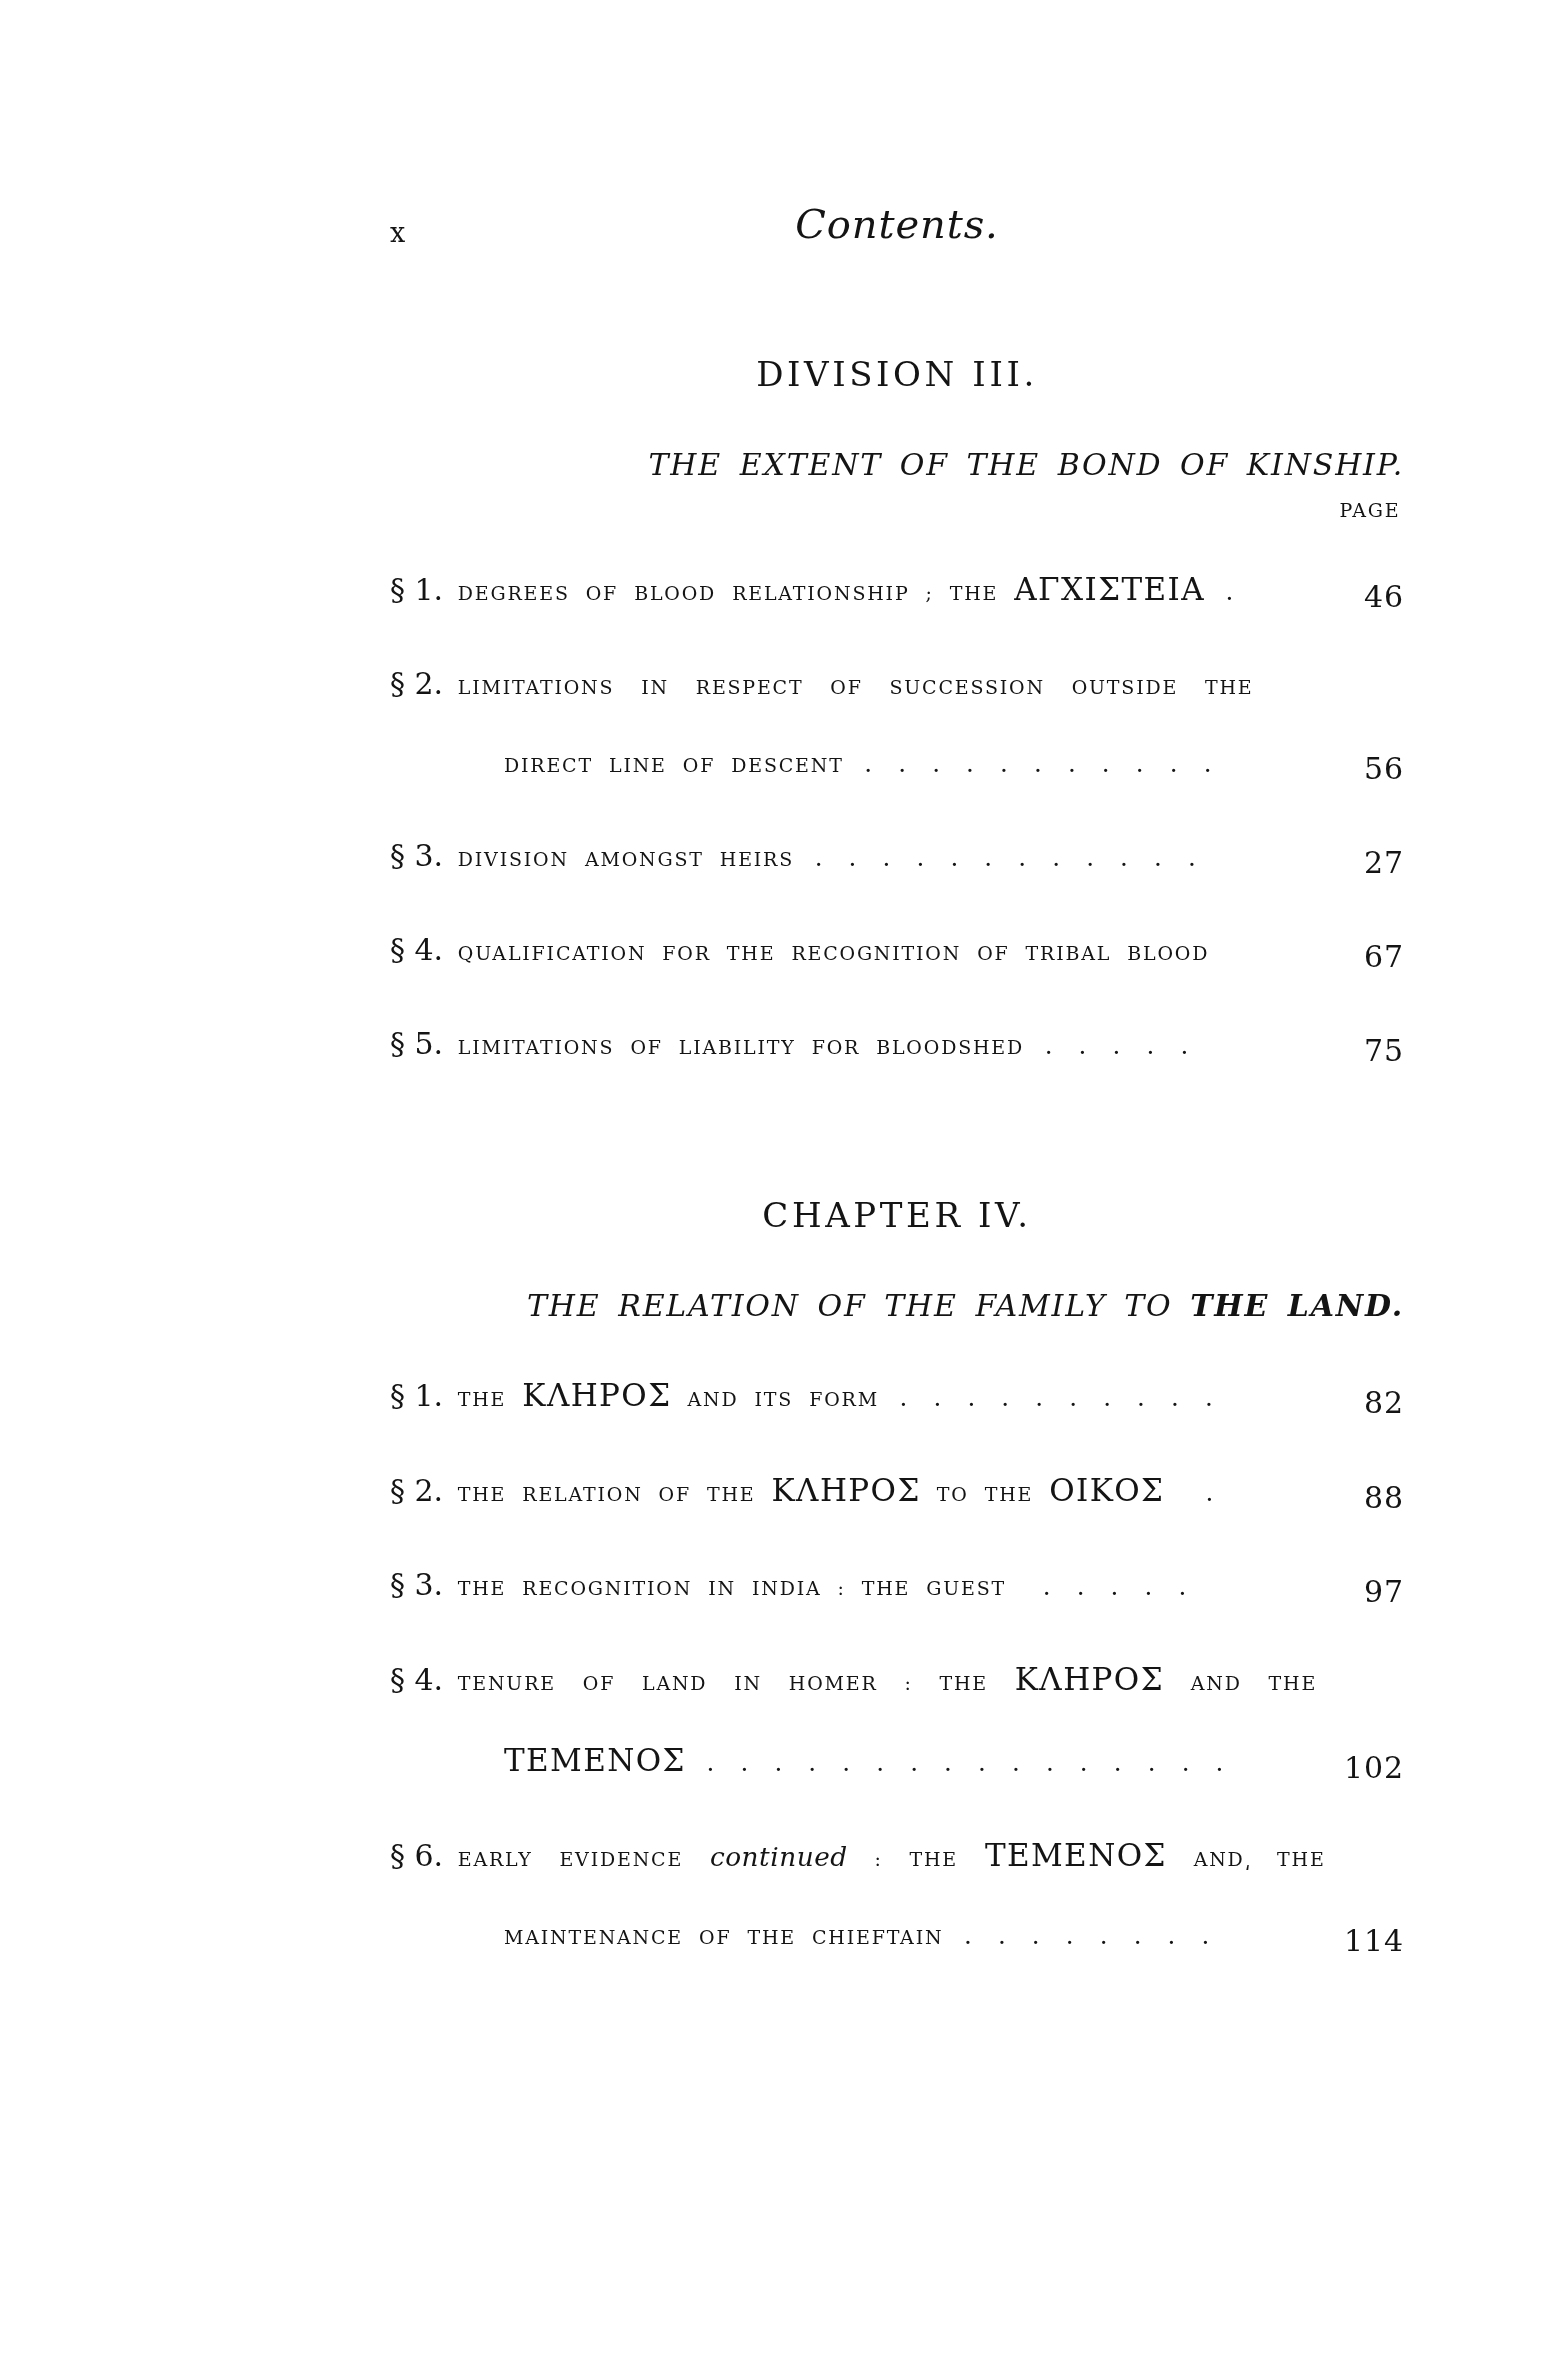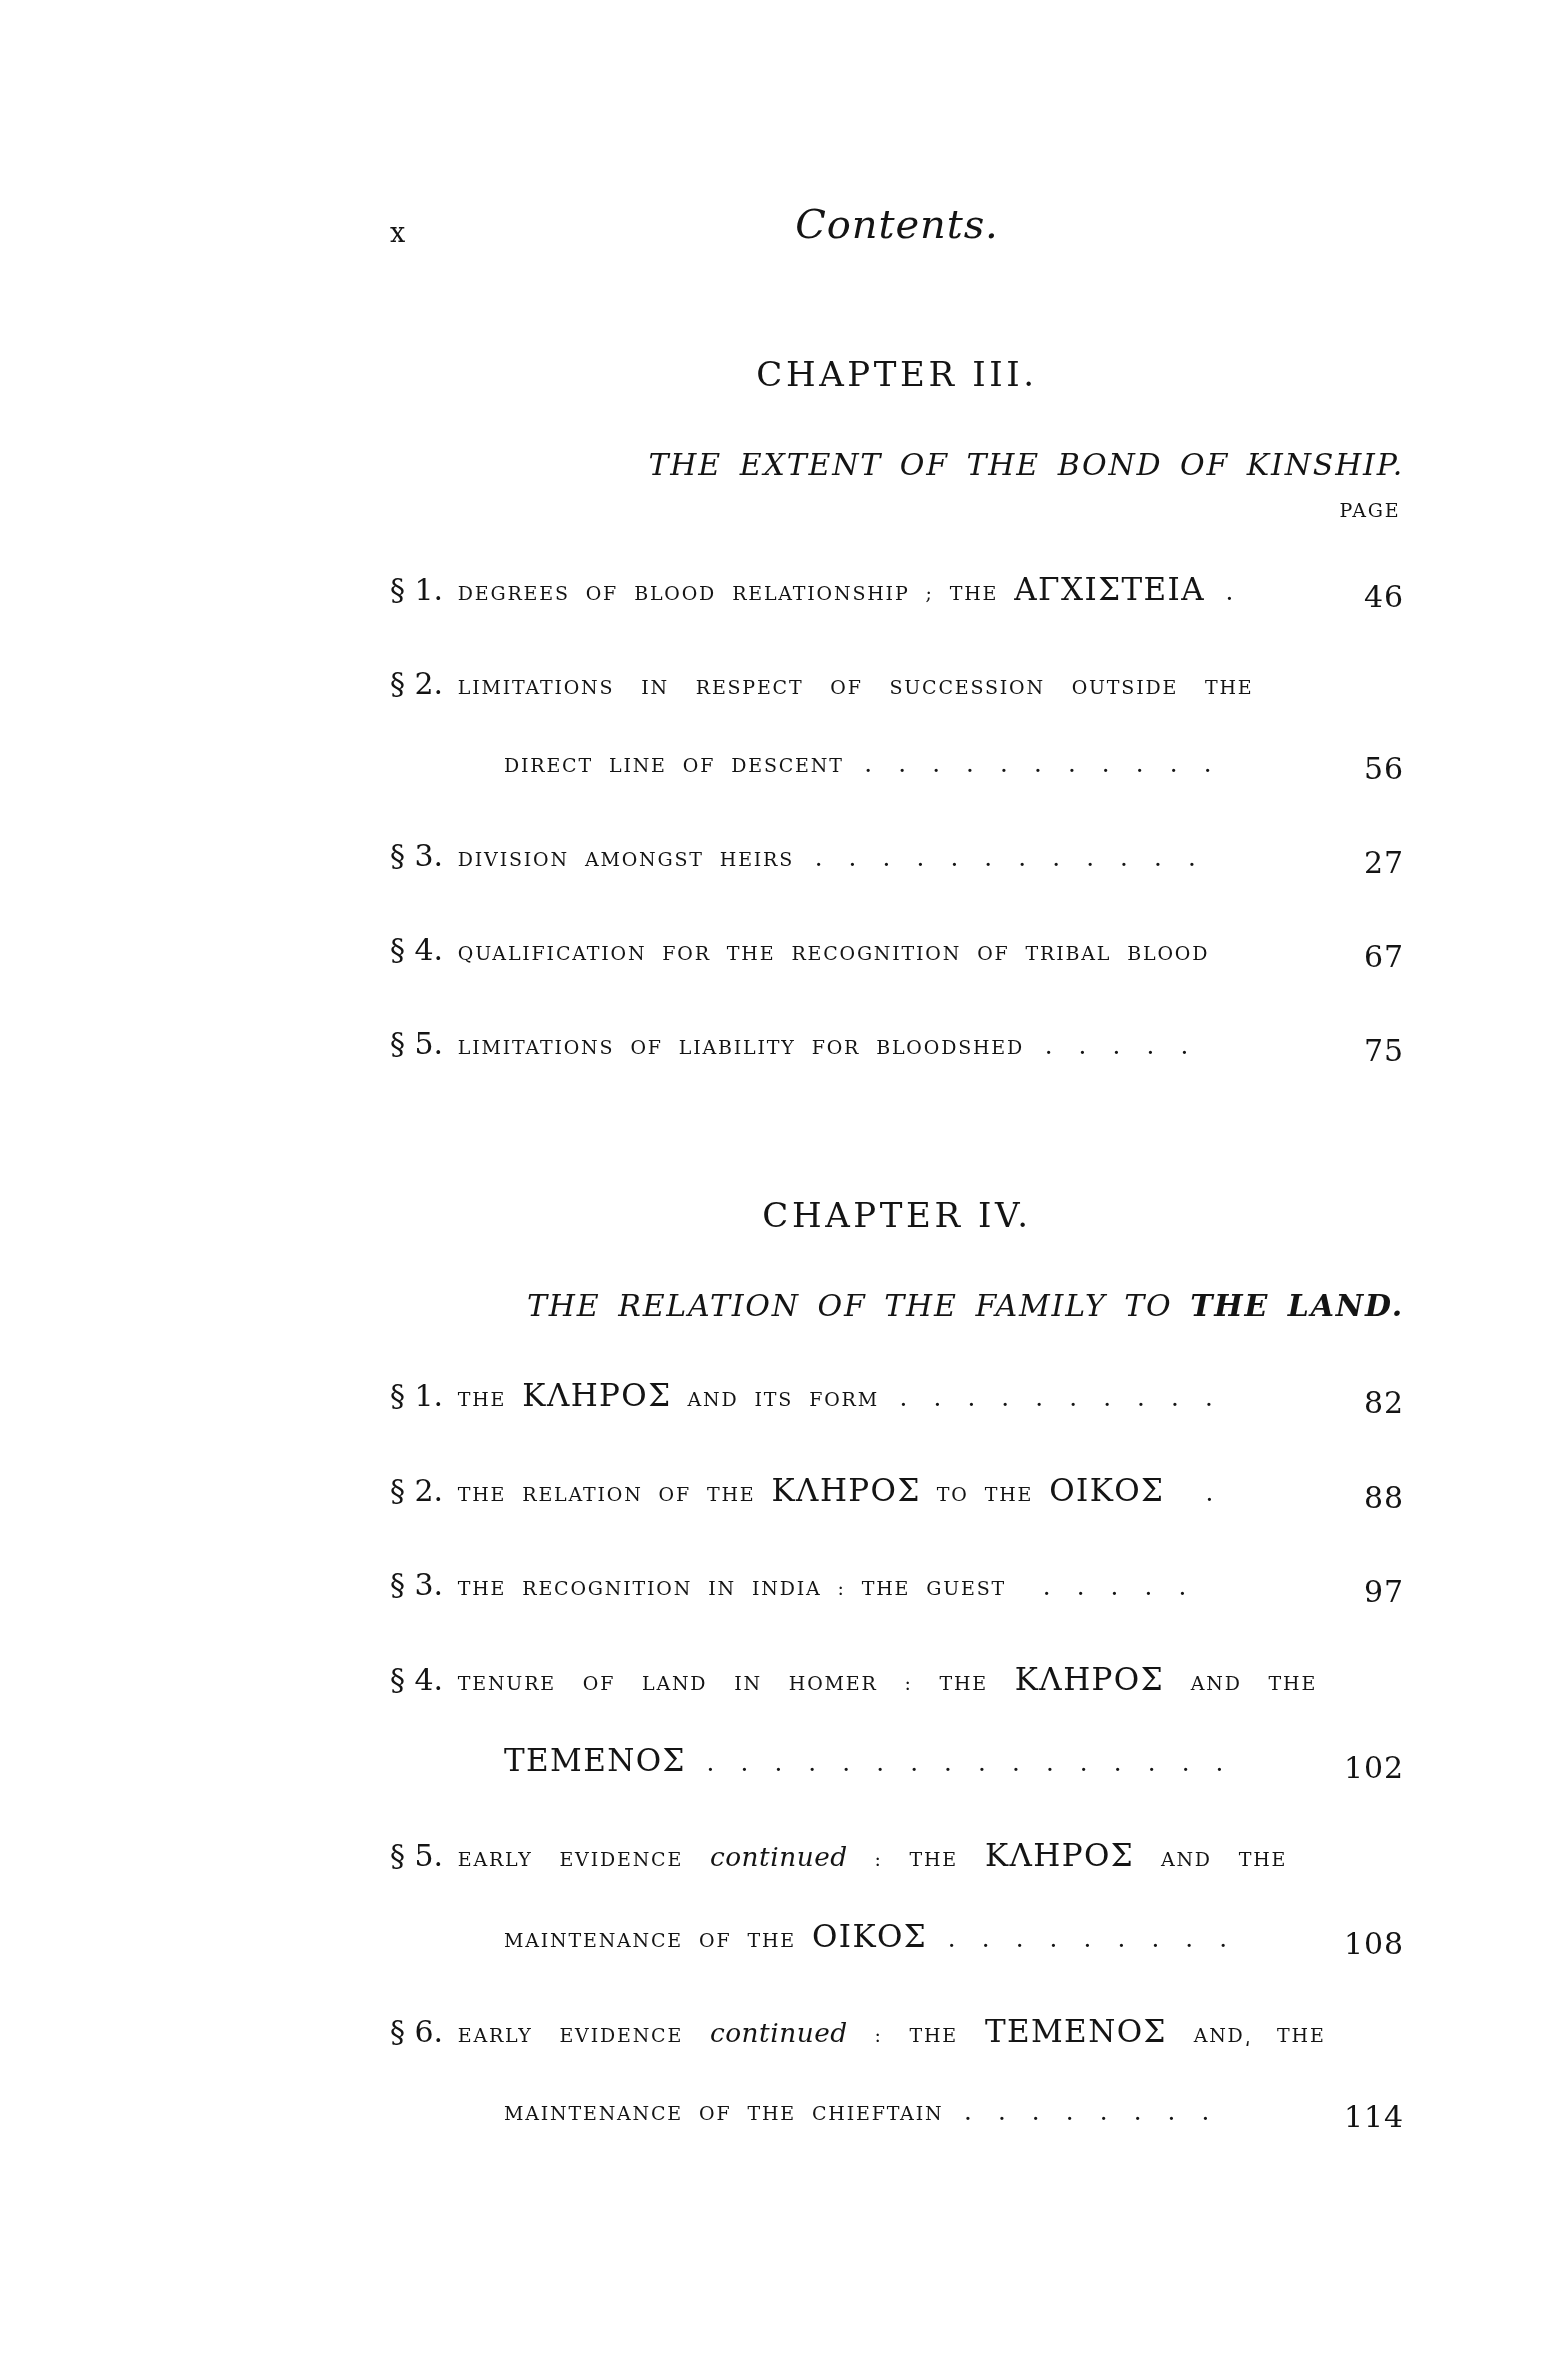--- a/index.html
+++ b/index.html
@@ -66,21 +66,21 @@
   }
 </style>
 </head>
 <body>
 
 <div class="page">
   <div class="folio">x</div>
   <div class="running-title">Contents.</div>
   <main class="toc" id="toc">
       <section class="chapter">
-        <h2 class="chapter-heading">CHAPTER III.</h2>
+        <h2 class="chapter-heading">DIVISION III.</h2>
         <p class="chapter-title"><span class="seg-t">THE EXTENT OF THE BOND OF KINSHIP.</span></p>
         <div class="page-label">PAGE</div>
         <div class="entry">
           <div class="line"><span class="sec-num">§ 1.</span><span class="seg-c">DEGREES OF BLOOD RELATIONSHIP ; THE </span><span class="seg-g">ΑΓΧΙΣΤΕΙΑ</span><span class="seg-d"> .</span><span class="page-num">46</span></div>
         </div>
         <div class="entry">
           <div class="line has-next"><span class="sec-num">§ 2.</span><span class="seg-c">LIMITATIONS IN RESPECT OF SUCCESSION OUTSIDE THE</span></div>
           <div class="line cont"><span class="seg-c">DIRECT LINE OF DESCENT</span><span class="seg-d"> . . . . . . . . . . .</span><span class="page-num">56</span></div>
         </div>
         <div class="entry">
@@ -103,23 +103,19 @@
           <div class="line"><span class="sec-num">§ 2.</span><span class="seg-c">THE RELATION OF THE </span><span class="seg-g">ΚΛΗΡΟΣ</span><span class="seg-c"> TO THE </span><span class="seg-g">ΟΙΚΟΣ</span><span class="seg-d">  .</span><span class="page-num">88</span></div>
         </div>
         <div class="entry">
           <div class="line"><span class="sec-num">§ 3.</span><span class="seg-c">THE RECOGNITION IN INDIA : THE GUEST </span><span class="seg-d"> . . . . .</span><span class="page-num">97</span></div>
         </div>
         <div class="entry">
           <div class="line has-next"><span class="sec-num">§ 4.</span><span class="seg-c">TENURE OF LAND IN HOMER : THE </span><span class="seg-g">ΚΛΗΡΟΣ</span><span class="seg-c"> AND THE</span></div>
           <div class="line cont"><span class="seg-g">ΤΕΜΕΝΟΣ</span><span class="seg-d"> . . . . . . . . . . . . . . . .</span><span class="page-num">102</span></div>
         </div>
         <div class="entry">
-          <div class="line has-next"><span class="sec-num">§ 5.</span><span class="seg-c">EARLY EVIDENCE </span><span class="seg-i">continued</span><span class="seg-c"> : THE </span><span class="seg-g">ΚΛΗΡΟΣ</span><span class="seg-c"> AND THE</span></div>
-          <div class="line cont"><span class="seg-c">MAINTENANCE OF THE </span><span class="seg-g">ΟΙΚΟΣ</span><span class="seg-d"> . . . . . . . . .</span><span class="page-num">108</span></div>
-        </div>
-        <div class="entry">
           <div class="line has-next"><span class="sec-num">§ 6.</span><span class="seg-c">EARLY EVIDENCE </span><span class="seg-i">continued</span><span class="seg-c"> : THE </span><span class="seg-g">ΤΕΜΕΝΟΣ</span><span class="seg-c"> AND</span><span class="seg-m">͵</span><span class="seg-c"> THE</span></div>
           <div class="line cont"><span class="seg-c">MAINTENANCE OF THE CHIEFTAIN</span><span class="seg-d"> . . . . . . . .</span><span class="page-num">114</span></div>
         </div>
       </section>
     </main>
 </div>
 
 
 </body></html>

